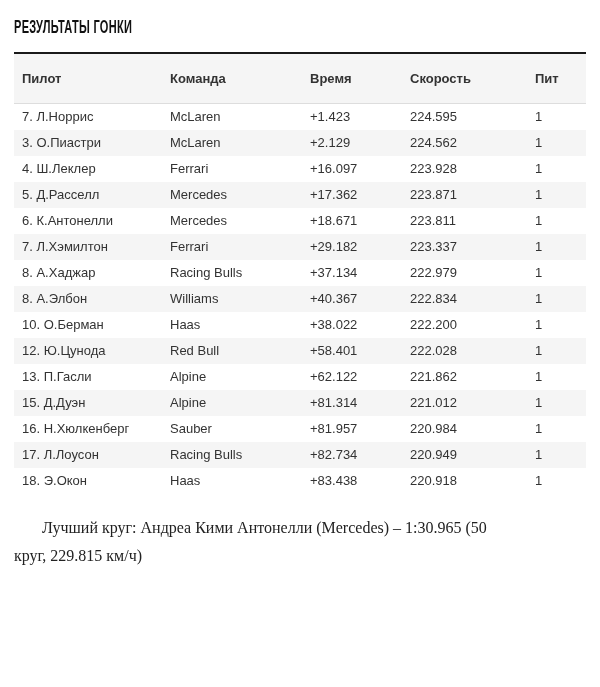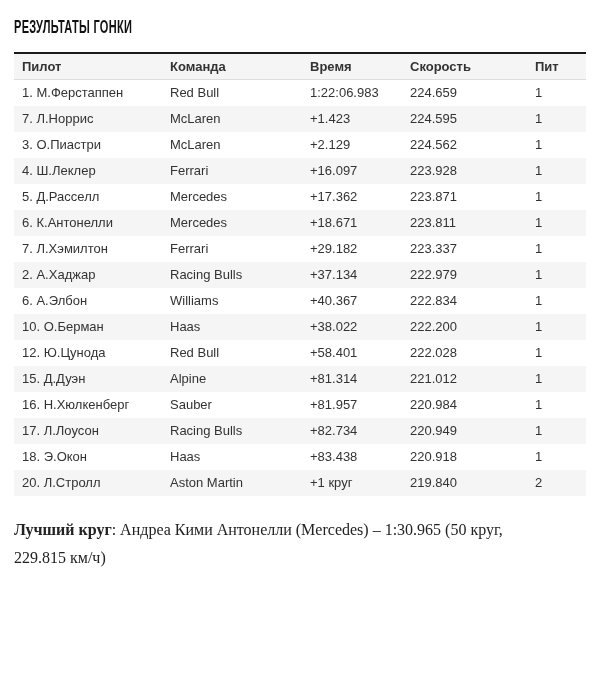--- a/index.html
+++ b/index.html
@@ -34,21 +34,21 @@
     border-top: 2px solid #1a1a1a;
     font-size: 13px;
     color: #333333;
     table-layout: fixed;
   }
   table.results th {
     text-align: left;
     font-weight: bold;
     background: #f5f5f5;
     border-bottom: 1px solid #dddddd;
-    padding: 5px 8px;
+    padding: 17px 8px;
     line-height: 15px;
     color: #333333;
   }
   table.results td {
     padding: 6px 8px;
     line-height: 14px;
     text-align: left;
     white-space: nowrap;
     overflow: hidden;
   }
@@ -61,21 +61,21 @@
   .col-speed { width: 125px; }
   .col-pits  { width: 59px;  }
   .best-lap {
     margin: 20px 0 0 0;
     font-family: "Liberation Serif", serif;
     font-size: 16px;
     line-height: 28px;
     color: #222222;
     max-width: 500px;
   }
-  .best-lap b { font-weight: bold; }
+  .best-lap b { font-weight: normal; margin-left: 28px; }
 </style>
 </head>
 <body>
 
 <div class="page">
 
   <h1 class="page-title">РЕЗУЛЬТАТЫ ГОНКИ</h1>
 
   <table class="results">
     <colgroup>
@@ -89,27 +89,20 @@
       <tr>
         <th>Пилот</th>
         <th>Команда</th>
         <th>Время</th>
         <th>Скорость</th>
         <th>Пит</th>
       </tr>
     </thead>
     <tbody>
         <tr>
-          <td>1. М.Ферстаппен</td>
-          <td>Red Bull</td>
-          <td>1:22:06.983</td>
-          <td>224.659</td>
-          <td>1</td>
-        </tr>
-        <tr>
           <td>7. Л.Норрис</td>
           <td>McLaren</td>
           <td>+1.423</td>
           <td>224.595</td>
           <td>1</td>
         </tr>
         <tr>
           <td>3. О.Пиастри</td>
           <td>McLaren</td>
           <td>+2.129</td>
@@ -138,48 +131,55 @@
           <td>1</td>
         </tr>
         <tr>
           <td>7. Л.Хэмилтон</td>
           <td>Ferrari</td>
           <td>+29.182</td>
           <td>223.337</td>
           <td>1</td>
         </tr>
         <tr>
-          <td>2. А.Хаджар</td>
+          <td>8. А.Хаджар</td>
           <td>Racing Bulls</td>
           <td>+37.134</td>
           <td>222.979</td>
           <td>1</td>
         </tr>
         <tr>
-          <td>6. А.Элбон</td>
+          <td>8. А.Элбон</td>
           <td>Williams</td>
           <td>+40.367</td>
           <td>222.834</td>
           <td>1</td>
         </tr>
         <tr>
           <td>10. О.Берман</td>
           <td>Haas</td>
           <td>+38.022</td>
           <td>222.200</td>
           <td>1</td>
         </tr>
         <tr>
           <td>12. Ю.Цунода</td>
           <td>Red Bull</td>
           <td>+58.401</td>
           <td>222.028</td>
           <td>1</td>
         </tr>
         <tr>
+          <td>13. П.Гасли</td>
+          <td>Alpine</td>
+          <td>+62.122</td>
+          <td>221.862</td>
+          <td>1</td>
+        </tr>
+        <tr>
           <td>15. Д.Дуэн</td>
           <td>Alpine</td>
           <td>+81.314</td>
           <td>221.012</td>
           <td>1</td>
         </tr>
         <tr>
           <td>16. Н.Хюлкенберг</td>
           <td>Sauber</td>
           <td>+81.957</td>
@@ -193,27 +193,20 @@
           <td>220.949</td>
           <td>1</td>
         </tr>
         <tr>
           <td>18. Э.Окон</td>
           <td>Haas</td>
           <td>+83.438</td>
           <td>220.918</td>
           <td>1</td>
         </tr>
-        <tr>
-          <td>20. Л.Стролл</td>
-          <td>Aston Martin</td>
-          <td>+1 круг</td>
-          <td>219.840</td>
-          <td>2</td>
-        </tr>
       </tbody>
   </table>
 
   <p class="best-lap">
     <b>Лучший круг</b><span>: Андреа Кими Антонелли (Mercedes) – 1:30.965 (50 круг, 229.815 км/ч)</span>
   </p>
 
 </div>
 
 </body></html>

